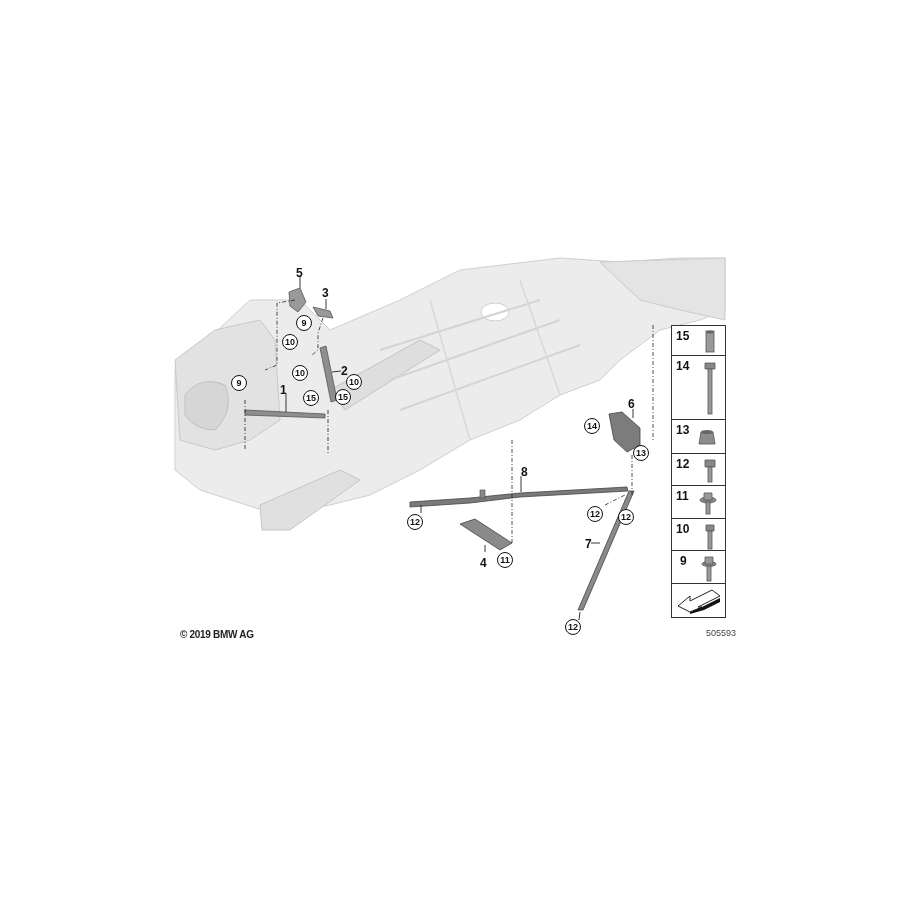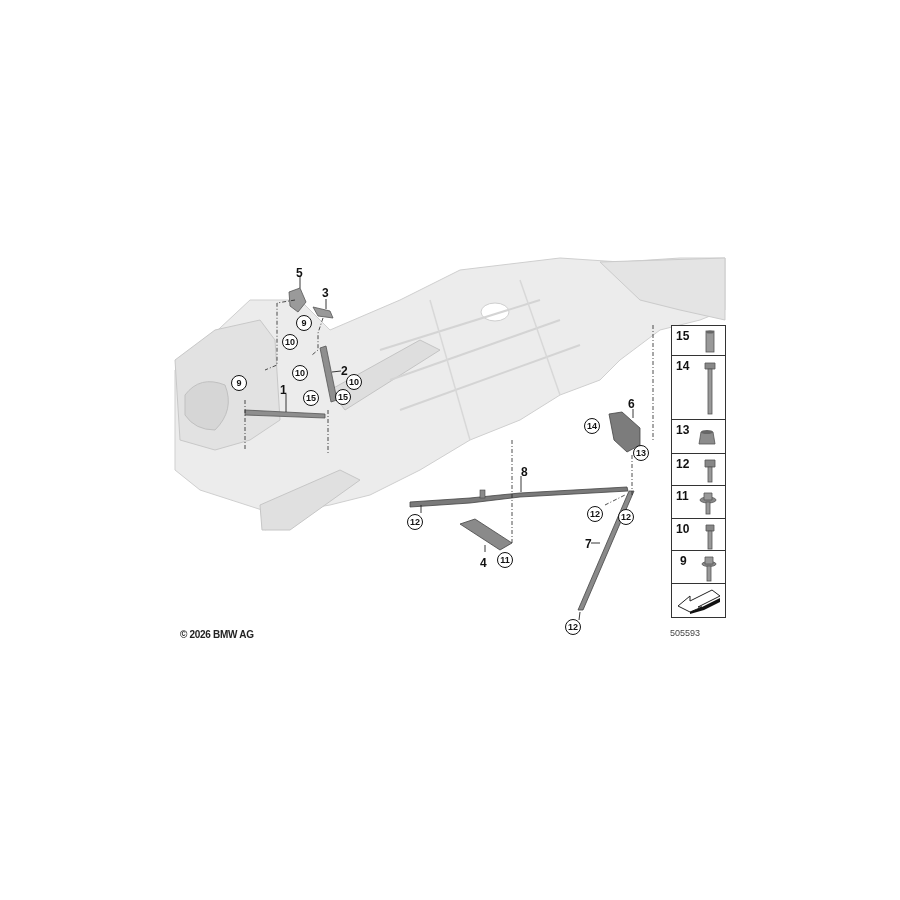--- a/index.html
+++ b/index.html
@@ -7,21 +7,21 @@
   .stage { position:absolute; left:0; top:0; width:900px; height:900px; }
   .label { position:absolute; font-weight:bold; font-size:12px; color:#111; font-family:"Liberation Sans", sans-serif; }
   .callout { position:absolute; width:14px; height:14px; border:1.3px solid #111; border-radius:50%; background:#fff;
              font-size:9px; font-weight:bold; color:#111; text-align:center; line-height:14px; box-sizing:content-box; }
   .copyright { position:absolute; left:180px; top:629px; font-size:10px; font-weight:bold; color:#222; letter-spacing:-0.3px; }
   .legend { position:absolute; left:671px; top:325px; width:53px; border:1px solid #333; background:#fff; }
   .legend-cell { position:relative; border-bottom:1px solid #333; box-sizing:border-box; }
   .legend-cell:last-child { border-bottom:none; }
   .legend-num { position:absolute; left:4px; top:3px; font-size:12px; font-weight:bold; color:#111; }
   .legend-icon { position:absolute; right:8px; top:4px; }
-  .diagram-id { position:absolute; left:670px; top:628px; font-size:9px; color:#444; }
+  .diagram-id { position:absolute; left:706px; top:628px; font-size:9px; color:#444; }
 </style>
 </head>
 <body>
 
 <div class="stage">
 
   <svg width="900" height="900" style="position:absolute;left:0;top:0">
 
     <path d="M175 370 L250 300 L300 300 L330 330 L400 300 L460 270 L560 258 L620 262 L680 258 L725 258 L725 310 L700 320 L660 330 L620 360 L600 380 L560 395 L520 420 L470 440 L420 470 L370 495 L330 505 L300 510 L265 530 L262 510 L200 490 L175 470 Z" fill="#ececec" stroke="#cfcfcf" stroke-width="1"></path>
 
@@ -99,21 +99,21 @@
   <span class="callout" style="left:335px;top:389px">15</span>
   <span class="callout" style="left:346px;top:374px">10</span>
   <span class="callout" style="left:584px;top:418px">14</span>
   <span class="callout" style="left:633px;top:445px">13</span>
   <span class="callout" style="left:407px;top:514px">12</span>
   <span class="callout" style="left:587px;top:506px">12</span>
   <span class="callout" style="left:618px;top:509px">12</span>
   <span class="callout" style="left:497px;top:552px">11</span>
   <span class="callout" style="left:565px;top:619px">12</span>
 
-  <span class="copyright">© 2026 BMW AG</span>
+  <span class="copyright">© 2019 BMW AG</span>
 
   <div class="legend">
     <div class="legend-cell" style="height:30px">
       <span class="legend-num">15</span>
       <svg class="legend-icon" width="14" height="24">
           <rect x="3" y="1" width="8" height="21" fill="#999" stroke="#555" stroke-width="0.8"></rect>
           <ellipse cx="7" cy="2" rx="4" ry="1.5" fill="#666"></ellipse>
         </svg>
     </div>
     <div class="legend-cell" style="height:64px">

